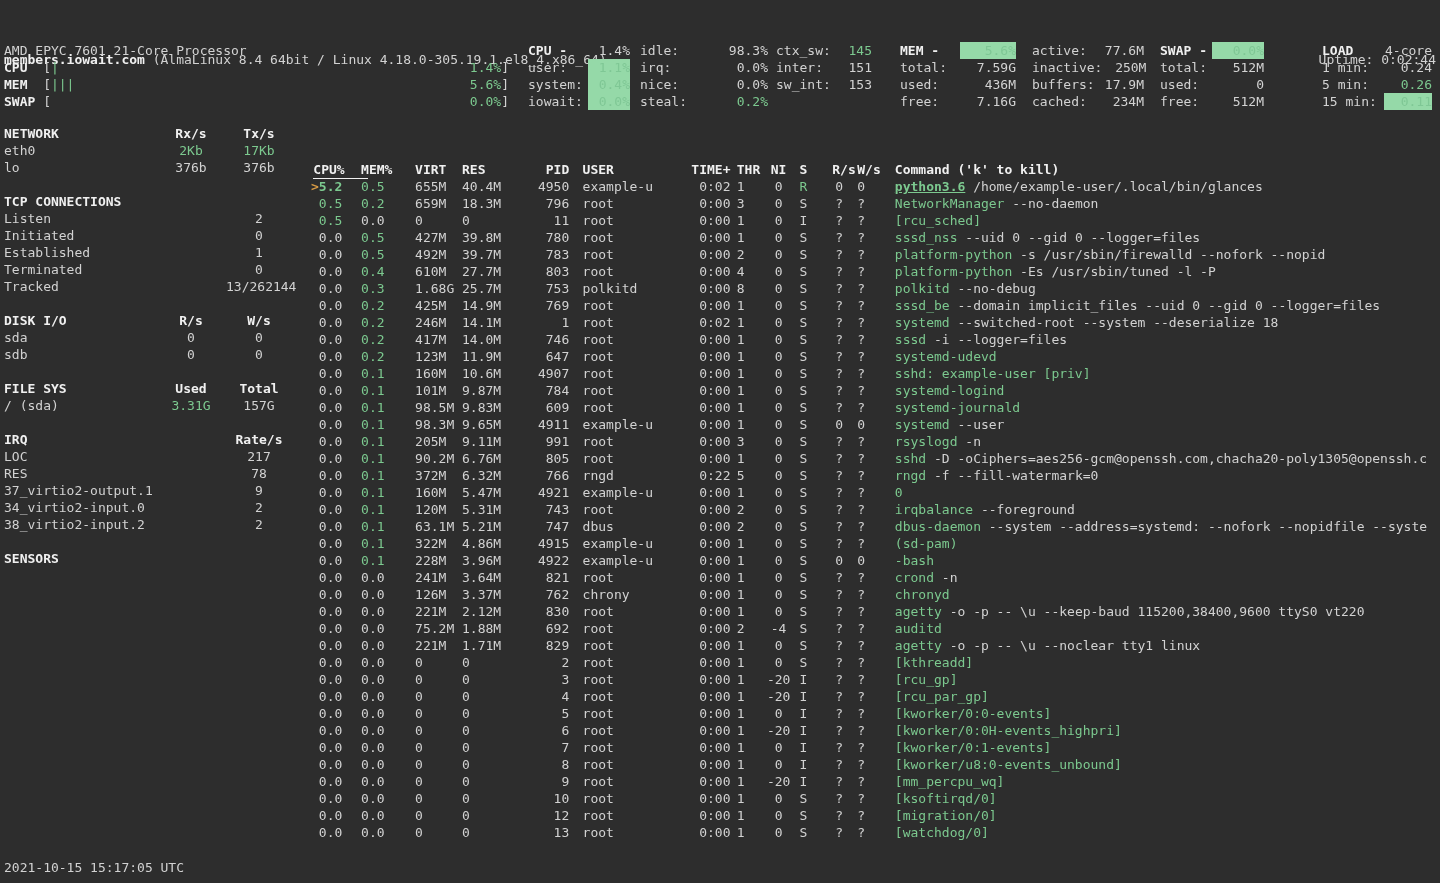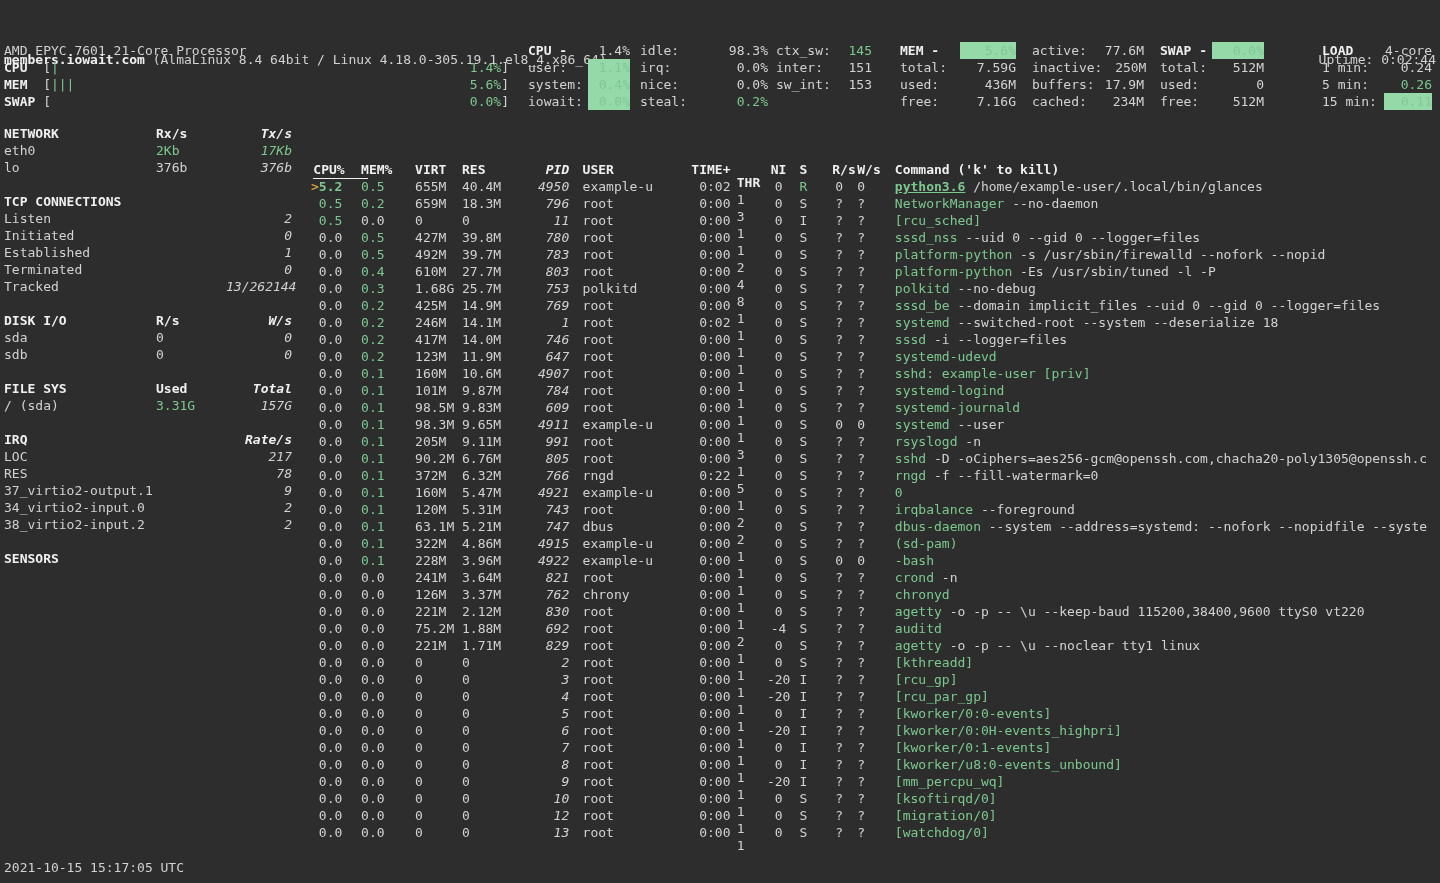--- a/index.html
+++ b/index.html
@@ -31,37 +31,37 @@
   .bar-label{width:5ch;font-weight:bold;color:var(--hd);}
   .bar-track{flex:1;display:flex;justify-content:space-between;}
   
   .ql-col{position:absolute;top:42px;}
   .ql-row{display:flex;justify-content:space-between;height:17px;}
   .ql-val{text-align:right;}
   
   .sb-group{position:absolute;left:4px;width:288px;}
   .sb-row{display:flex;height:17px;}
   .sb-name{flex:1;}
-  .sb-c1{width:70px;text-align:left;}
-  .sb-c2{width:66px;text-align:right;font-style:italic;}
+  .sb-c1{width:70px;text-align:center;}
+  .sb-c2{width:66px;text-align:center;}
   
   .tasksline{left:311px;top:127px;}
   
   .ptable{left:311px;top:161px;width:1129px;}
   .prow{position:relative;height:17px;}
   .pc{position:absolute;top:0;}
   .c-cursor{left:0;}
   .c-cpu{left:1ch;width:4.5ch;}
   .c-mem{left:6.4ch;width:4.5ch;}
   .c-virt{left:13.3ch;width:6.5ch;}
   .c-res{left:19.3ch;width:6.5ch;}
-  .c-pid{left:25ch;width:8ch;text-align:right;font-style:italic;}
+  .c-pid{left:25ch;width:8ch;text-align:right;}
   .c-user{left:34.7ch;width:11ch;}
   .c-time{left:47.6ch;width:6ch;text-align:right;}
-  .c-thr{left:54.4ch;width:3ch;margin-top:13px;}
+  .c-thr{left:54.4ch;width:3ch;}
   .c-ni{left:58ch;width:3.5ch;text-align:center;}
   .c-s{left:62.4ch;width:2ch;}
   .c-rs{left:66ch;width:2ch;text-align:right;}
   .c-ws{left:69.8ch;width:3ch;}
   .c-cmd{left:74.6ch;}
   .c-cpuh{left:0.3ch;width:7ch;border-bottom:1px solid var(--hd);}
   .c-rsh{left:66.6ch;}
   .footer{left:4px;top:859px;}
 </style>
 </head>

